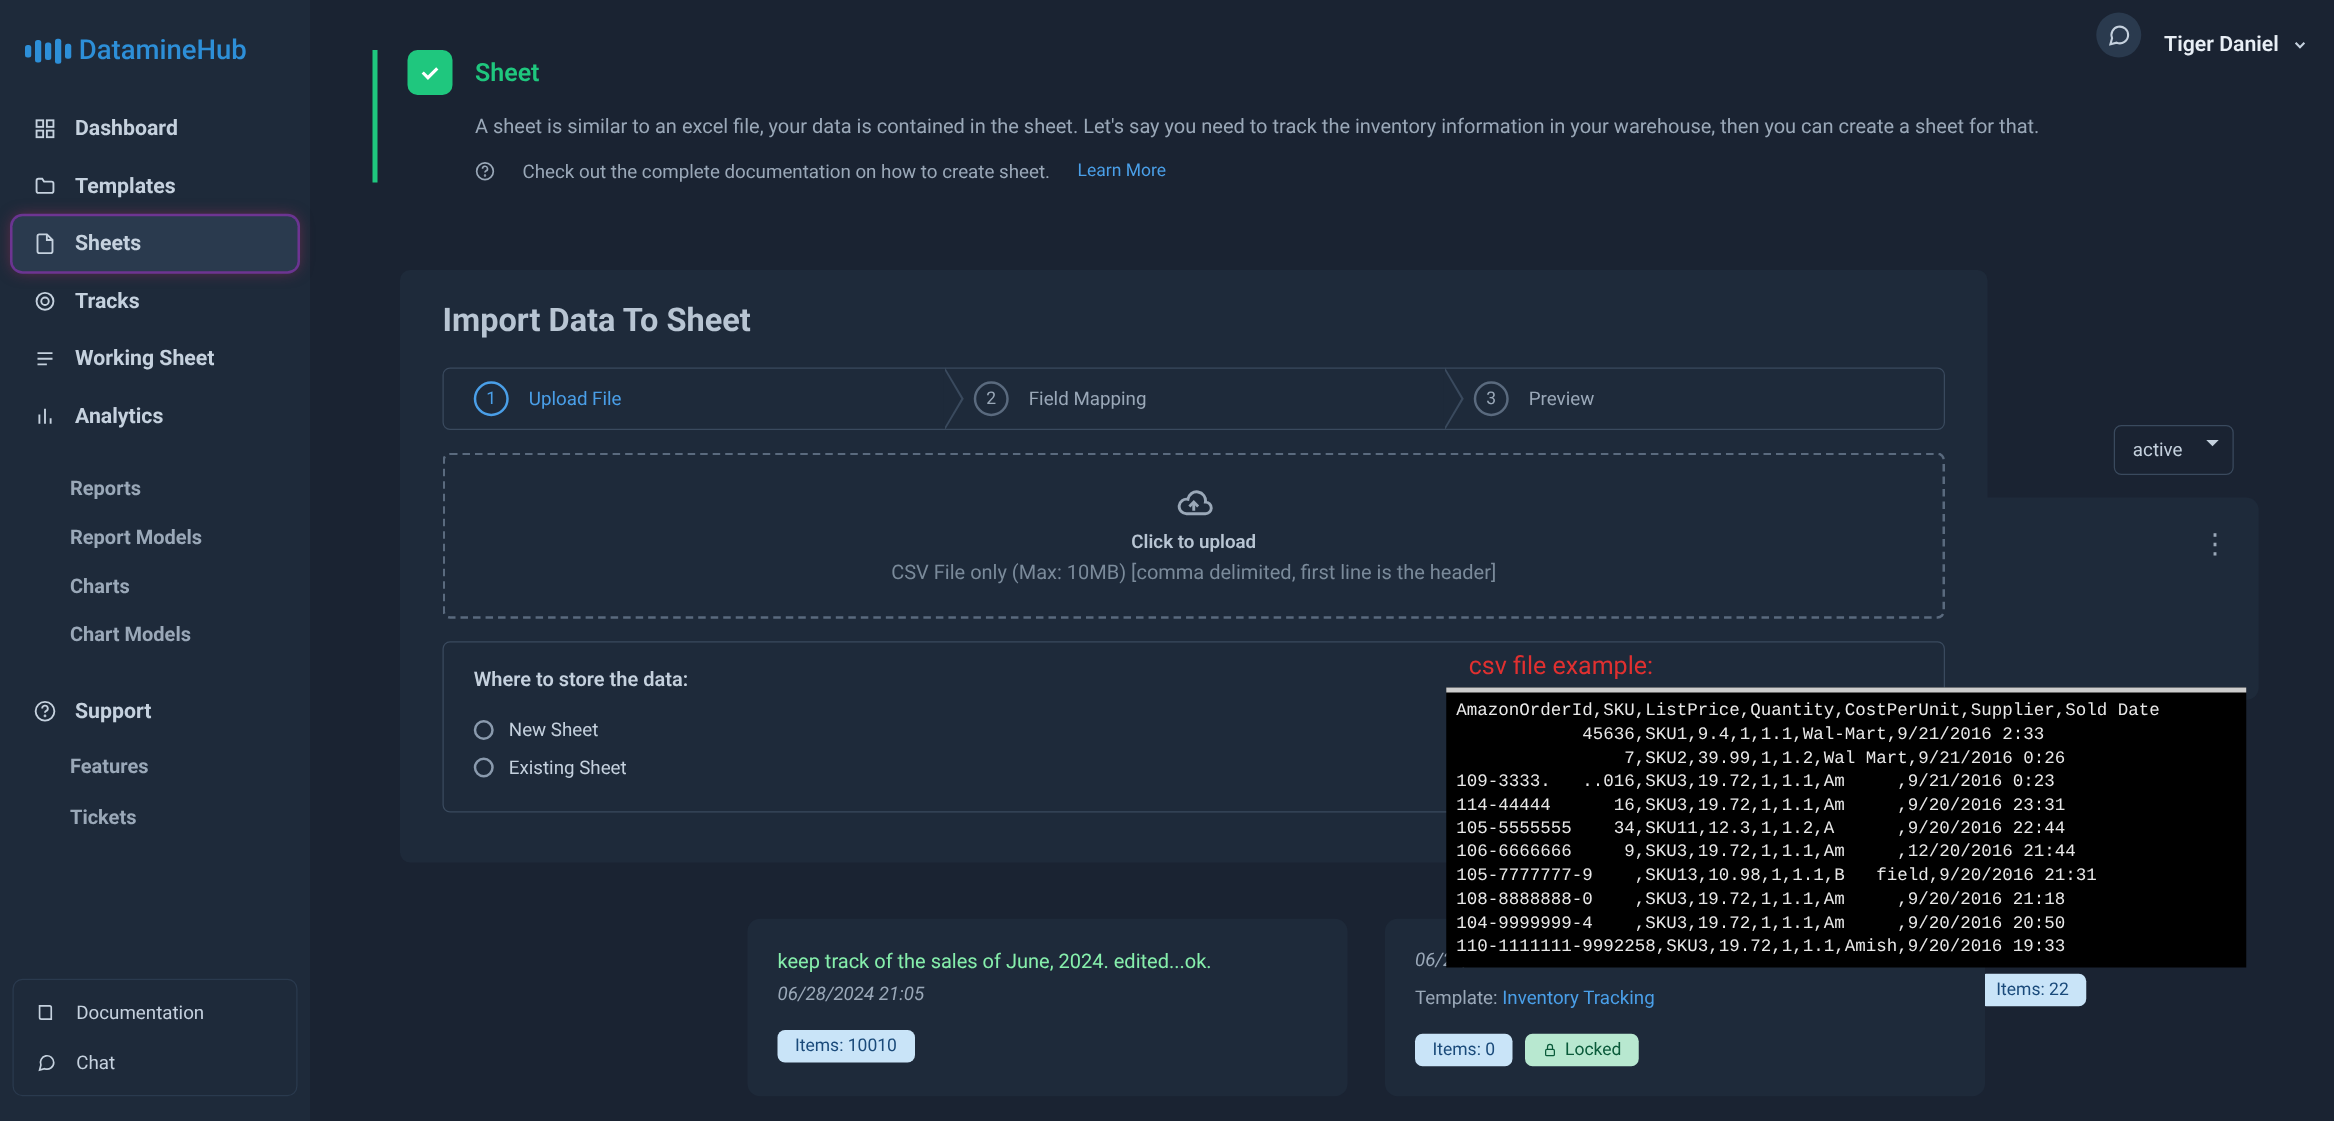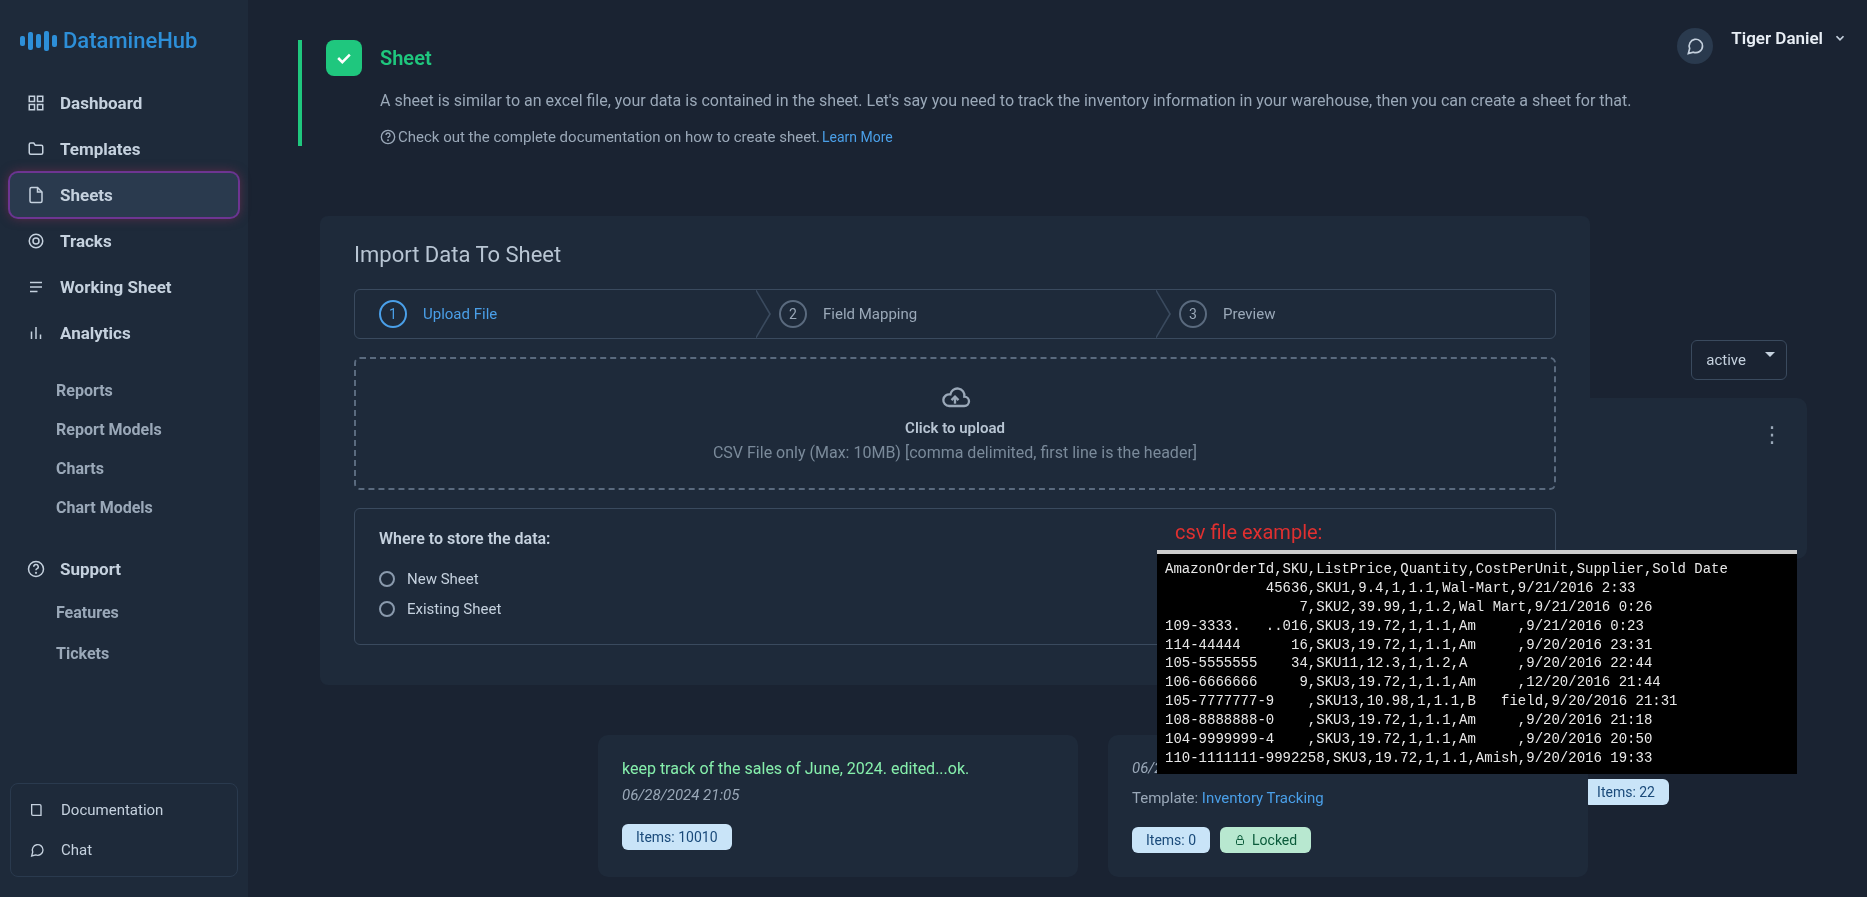--- a/index.html
+++ b/index.html
@@ -47,44 +47,44 @@
 .nav-item .ic { width: 20px; height: 20px; display: flex; align-items: center; justify-content: center; }
 .nav-section { margin-top: 14px; }
 .nav-sub { padding: 10px 46px; font-size: 16px; color: #9aa8b8; cursor: pointer; }
 .nav-footer { margin-top: auto; display: flex; flex-direction: column; gap: 4px; border: 1px solid #2a3a4e; border-radius: 8px; padding: 8px 4px; }
 .nav-footer .nav-item { padding: 8px 12px; font-size: 15px; }
 .main { flex: 1; position: relative; padding: 40px 50px; }
 .topbar {
   position: absolute;
   top: 0; right: 20px;
   display: flex;
-  align-items: flex-start;
+  align-items: flex-end;
   gap: 18px;
-  padding: 28px 0;
+  padding: 10px 0;
 }
 .chat-btn {
   width: 36px; height: 36px;
   border-radius: 50%;
   background: #2a3a4e;
   display: flex; align-items: center; justify-content: center;
 }
 .user { display: flex; align-items: center; gap: 10px; font-size: 17px; font-weight: 600; color: #e8eef5; }
 .banner {
   border-left: 4px solid #1fc77e;
   padding-left: 24px;
   margin-bottom: 40px;
 }
 .banner-head { display: flex; align-items: center; gap: 18px; margin-bottom: 12px; }
 .banner-check {
   width: 36px; height: 36px; border-radius: 8px;
   background: #1fc77e; display: flex; align-items: center; justify-content: center;
 }
 .banner-title { color: #1fc77e; font-size: 20px; font-weight: 600; }
 .banner-desc { color: #9aa8b8; font-size: 16px; line-height: 1.6; margin-left: 54px; margin-bottom: 14px; }
-.banner-link-row { display: flex; align-items: center; gap: 2px; margin-left: 54px; font-size: 15px; color: #9aa8b8; }
+.banner-link-row { display: flex; align-items: center; gap: 22px; margin-left: 54px; font-size: 15px; color: #9aa8b8; }
 .banner-link { color: #4a9fe8; font-size: 14px; }
 .status-select {
   position: absolute;
   right: 80px; top: 340px;
   background: #1a2332;
   border: 1px solid #3a4a5e;
   border-radius: 6px;
   padding: 10px 40px 10px 14px;
   color: #c5d1de;
   font-size: 15px;
@@ -127,21 +127,21 @@
 
 .modal {
   position: absolute;
   left: 320px; top: 216px;
   width: 1270px;
   background: #1e2a3a;
   border-radius: 8px;
   padding: 26px 34px 40px;
   z-index: 50;
 }
-.modal-title { color: #b8c5d3; font-size: 22px; font-weight: 400; margin-bottom: 22px; }
+.modal-title { color: #b8c5d3; font-size: 26px; font-weight: 700; margin-bottom: 22px; }
 .steps {
   display: flex;
   border: 1px solid #3a4a5e;
   border-radius: 6px;
   margin-bottom: 18px;
 }
 .step {
   flex: 1;
   display: flex;
   align-items: center;

